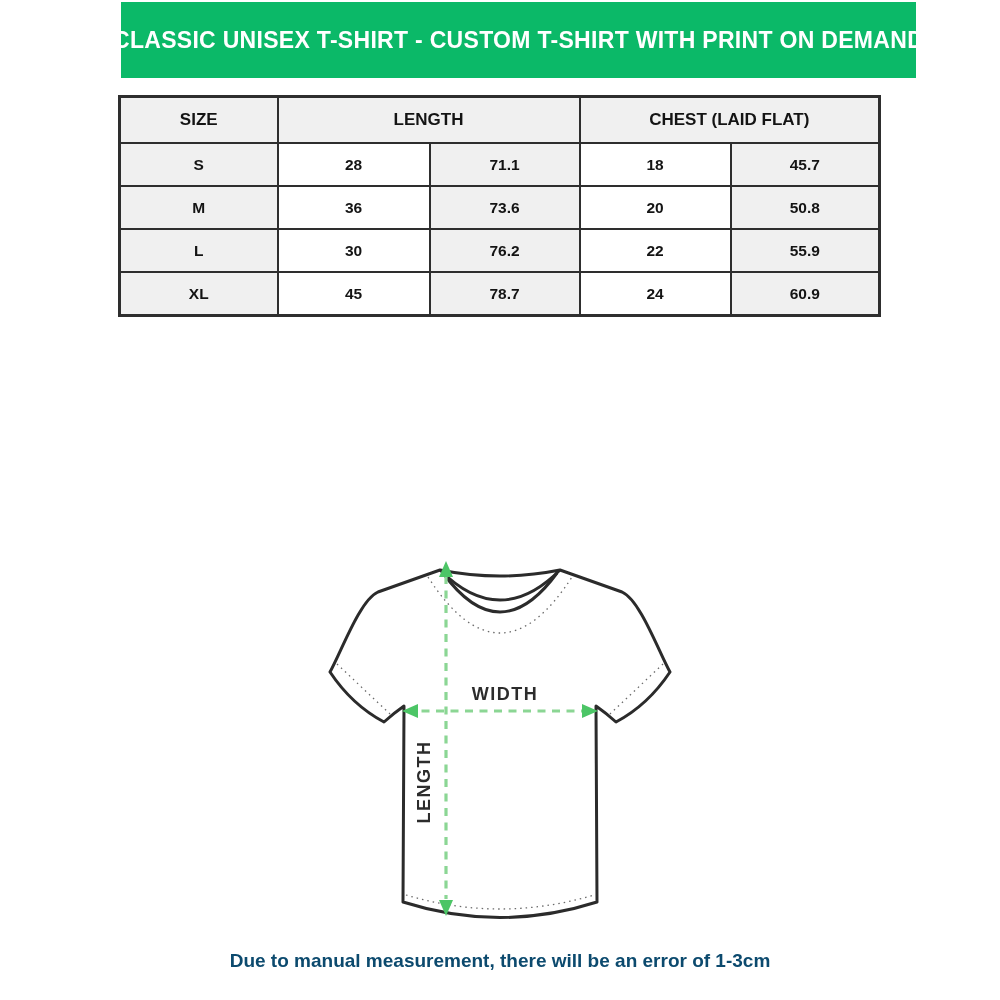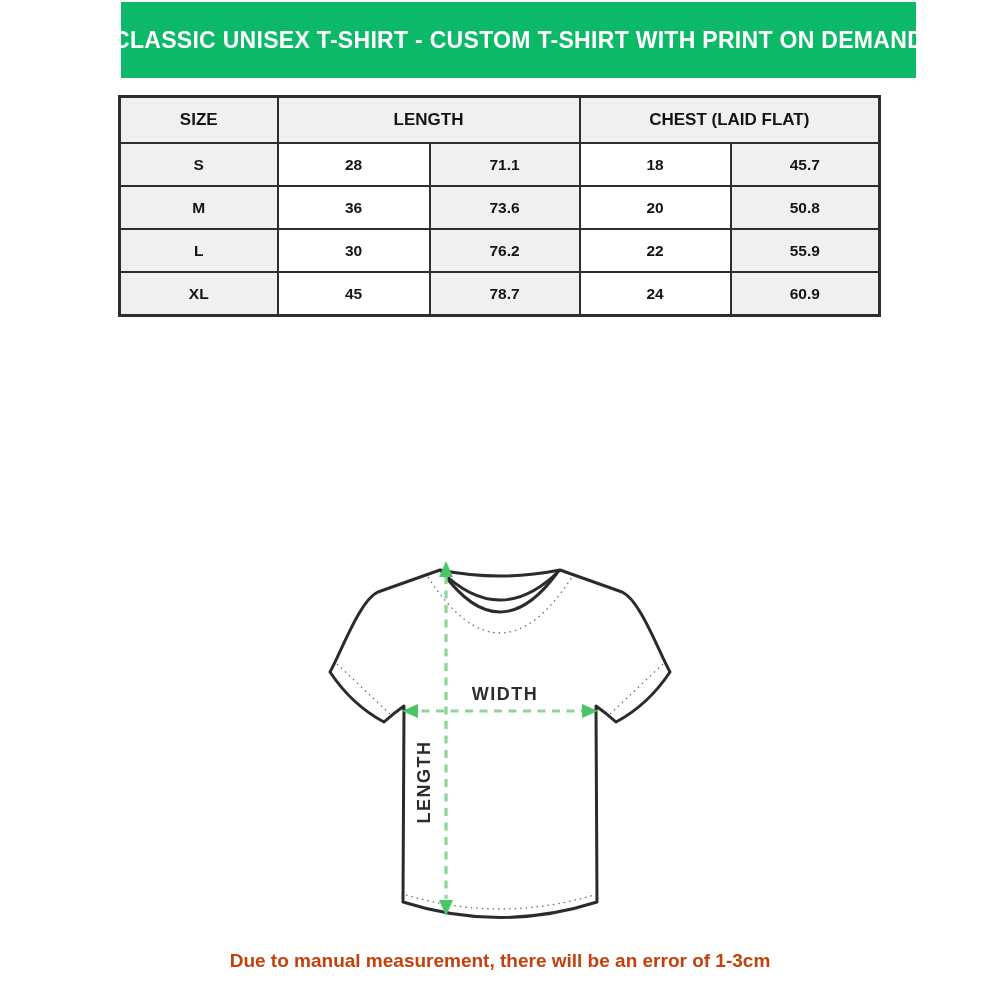--- a/index.html
+++ b/index.html
@@ -22,21 +22,21 @@
     border:2px solid #2e2e2e;text-align:center;vertical-align:middle;
     color:#141414;font-weight:bold;padding:0;
   }
   table.size-chart th{height:44px;font-size:17px;background:#f0f0f0;}
   table.size-chart td{height:41px;font-size:15.5px;}
   td.shade{background:#f0f0f0;}
   td.plain{background:#ffffff;}
   .diagram{position:absolute;left:300px;top:545px;width:400px;height:400px;}
   .footer-note{
     position:absolute;left:0;top:950px;width:1000px;text-align:center;
-    color:#c2410c;font-size:19px;font-weight:bold;
+    color:#0c4a6e;font-size:19px;font-weight:bold;
   }
 </style>
 </head>
 <body>
 
 <div class="banner">CLASSIC UNISEX T-SHIRT - CUSTOM T-SHIRT WITH PRINT ON DEMAND</div>
 
 <table class="size-chart">
   <colgroup>
     <col style="width:158px">

